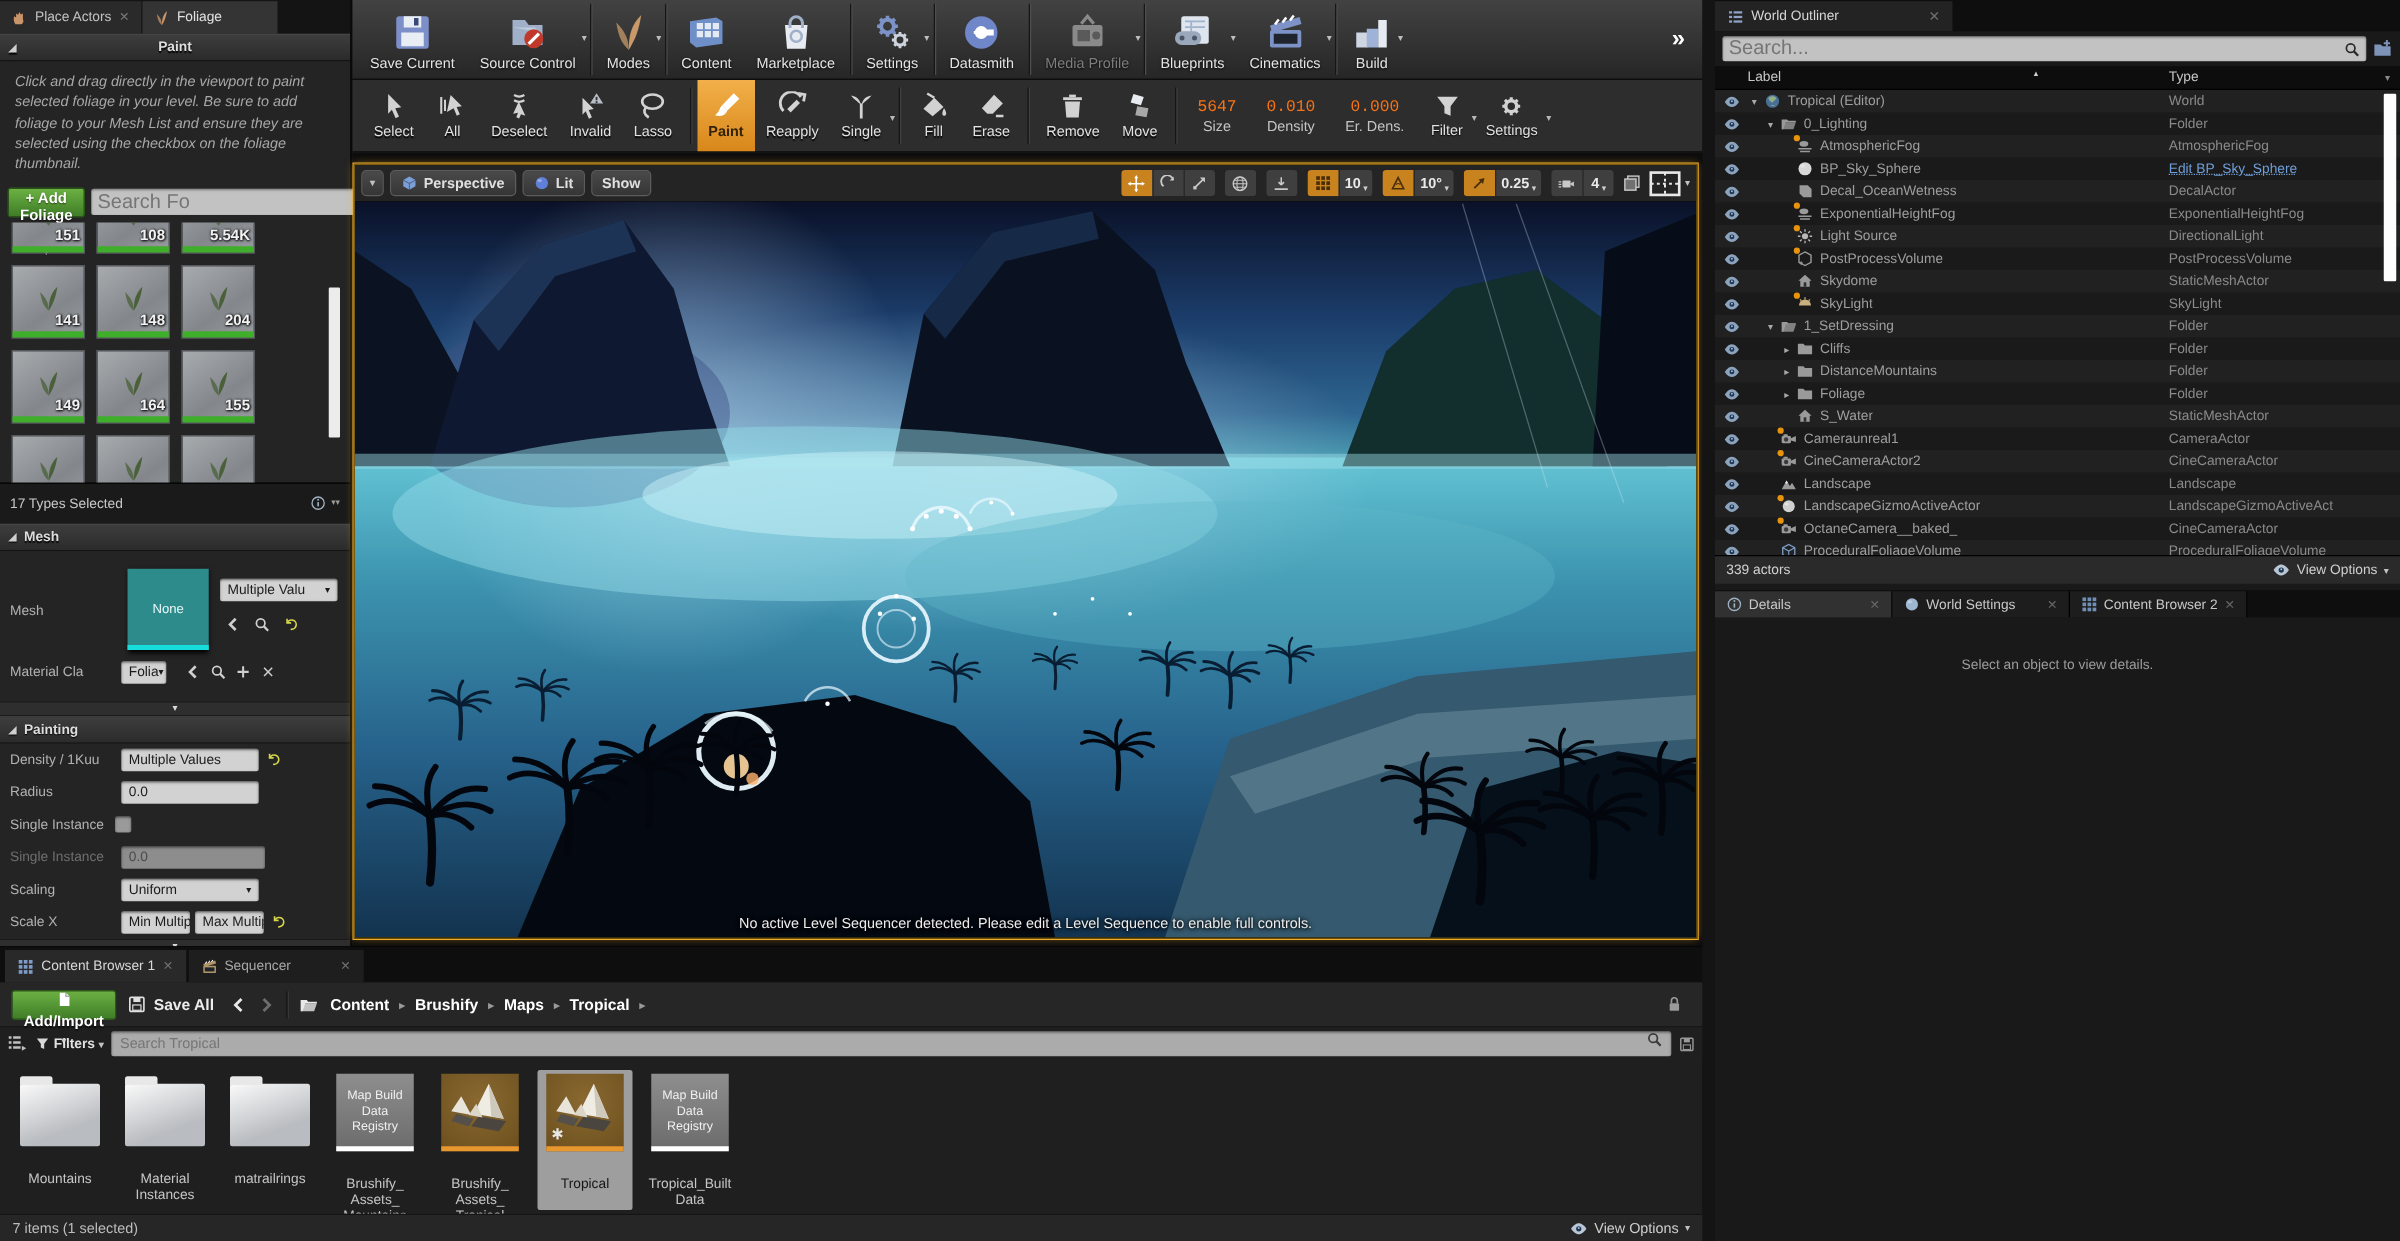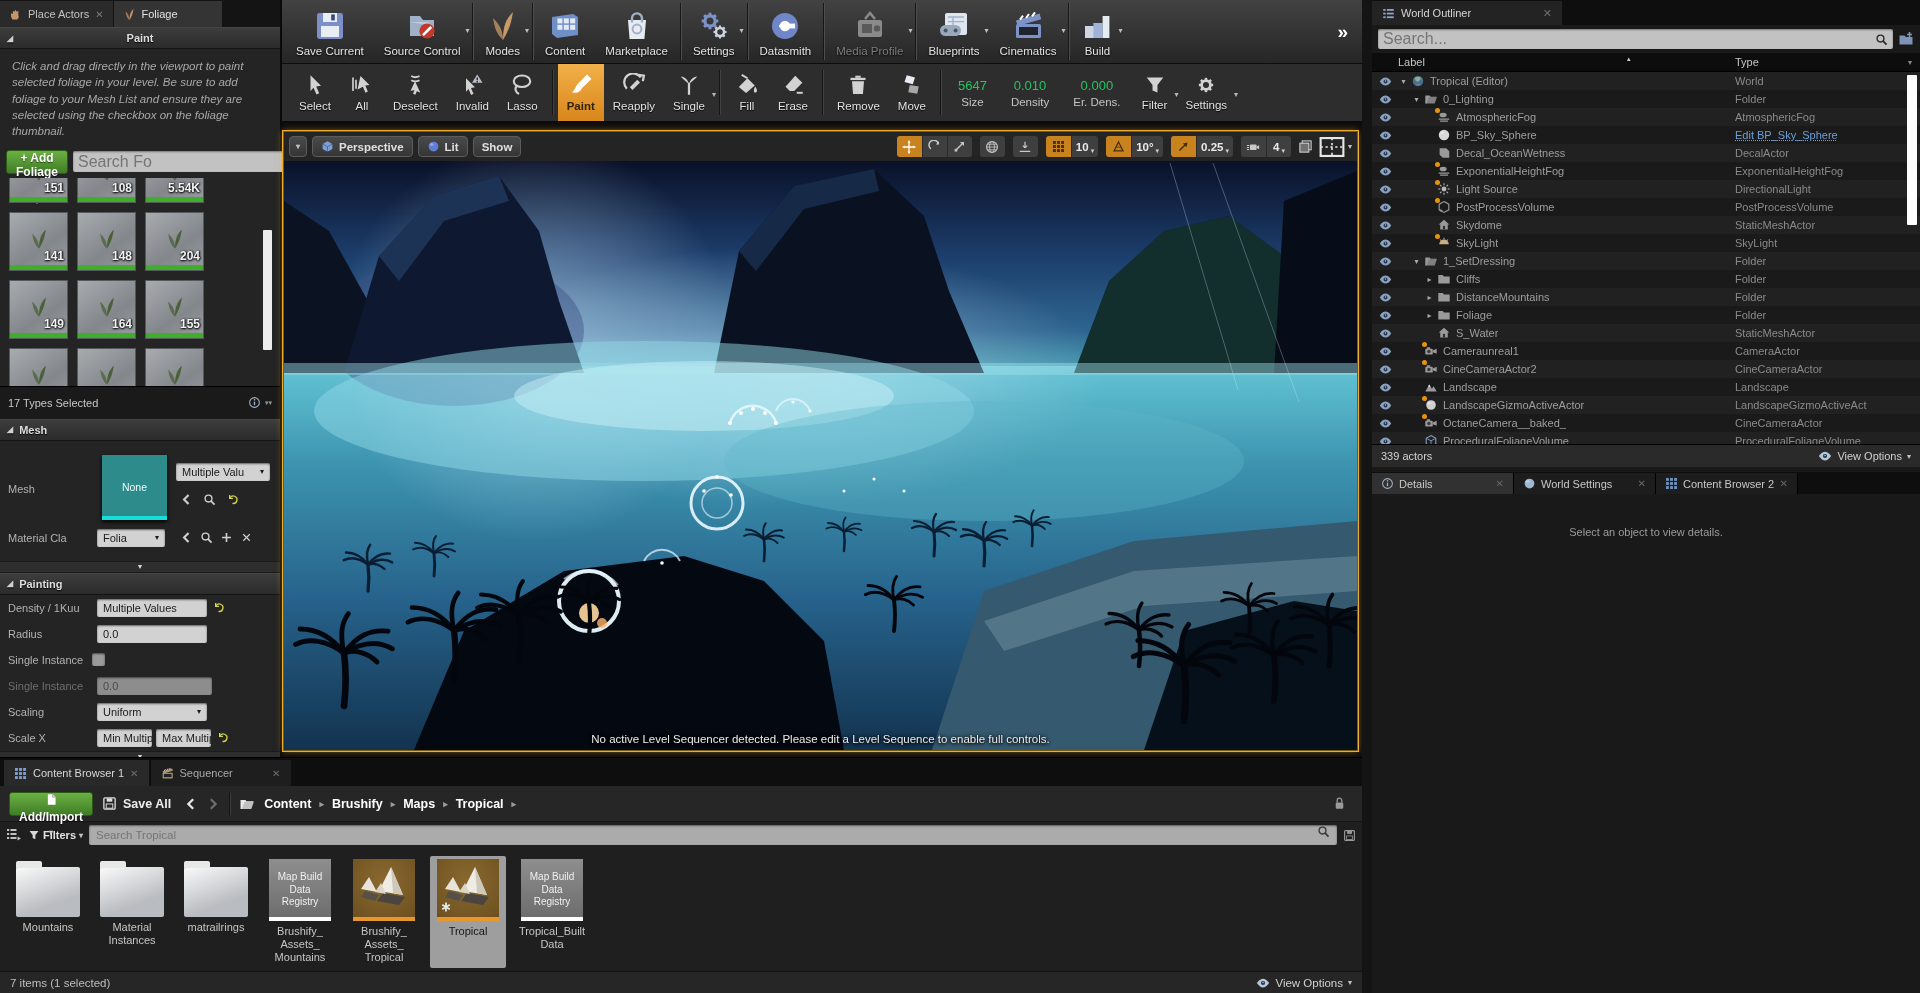--- a/index.html
+++ b/index.html
@@ -42,42 +42,42 @@
   .chk{width:13px;height:13px;background:#9a9a9a;border-radius:2px;box-shadow:inset 0 1px 2px #00000088;}
   .undo{margin-left:5px;}
   .sep-strip{height:12px;background:#2e2e2e;border-top:1px solid #1a1a1a;border-bottom:1px solid #1a1a1a;display:flex;align-items:center;justify-content:center;color:#d8d8d8;font-size:8px;}
   .mesh-block{position:relative;height:120px;}
   .mesh-thumb{position:absolute;left:102px;top:14px;width:65px;height:65px;background:#2e8b8b;display:flex;align-items:center;justify-content:center;color:#eafafa;font-size:10.5px;box-shadow:0 2px 4px #000;}
   .mesh-thumb .cbar{position:absolute;left:0;right:0;bottom:0;height:4px;background:#17dddd;}
   .mesh-lab{position:absolute;left:8px;top:42px;color:#b2b2b2;}
   .mesh-dd{position:absolute;left:176px;top:22px;width:94px;}
   .mesh-icons{position:absolute;left:180px;top:52px;display:flex;gap:10px;align-items:center;}
   .comp-row{position:absolute;left:0;top:88px;width:100%;display:flex;align-items:center;}
-  .comp-dd{width:68px;margin-right:8px;}
+  .comp-dd{width:36px;margin-right:8px;}
   .ibtn{display:flex;align-items:center;justify-content:center;}
 
   
   #main-toolbar{position:absolute;left:282px;top:0;width:1080px;height:64px;background:linear-gradient(#424242,#262626);display:flex;align-items:stretch;border-bottom:1px solid #0d0d0d;padding-left:4px;}
   .mt-btn{display:flex;flex-direction:column;align-items:center;justify-content:flex-end;gap:3px;padding:5px 10px 6px;position:relative;}
   .mt-label{color:#e4e4e4;font-size:11.5px;text-shadow:0 1px 2px #000;white-space:nowrap;}
   .mt-btn.disabled .mt-label{color:#7e7e7e;}
   .mt-dd{position:absolute;right:1px;top:26px;color:#bdbdbd;font-size:8px;}
   .mt-sep{width:1px;background:#161616;box-shadow:1px 0 0 #4e4e4e;margin:3px 2px;}
   .mt-overflow{margin-left:auto;display:flex;align-items:center;padding:0 14px;color:#fff;font-size:19px;font-weight:bold;}
 
   
   #foliage-toolbar{position:absolute;left:282px;top:64px;width:1080px;height:58px;background:#2d2d2d;display:flex;align-items:stretch;padding-left:8px;border-bottom:1px solid #0a0a0a;}
   .ft-btn{display:flex;flex-direction:column;align-items:center;justify-content:center;gap:3px;padding:3px 9px;min-width:44px;position:relative;}
   .ft-btn .lb{color:#e2e2e2;font-size:11.5px;text-shadow:0 1px 1px #000;white-space:nowrap;}
   .ft-btn.active{background:linear-gradient(#f2b04a,#d8871a);}
   .ft-btn.active .lb{color:#33220a;text-shadow:none;font-weight:bold;}
   .ft-dd{position:absolute;right:-2px;bottom:22px;color:#b8b8b8;font-size:8px;}
   .ft-sep{width:1px;background:#151515;box-shadow:1px 0 0 #414141;margin:6px 5px;}
   .ft-stat{display:flex;flex-direction:column;align-items:center;justify-content:center;gap:3px;padding:0 12px;}
-  .ft-stat .v{color:#22c55e;font-size:13px;}
+  .ft-stat .v{color:#f97316;font-size:13px;font-family:Liberation Mono, monospace;}
   .ft-stat .l{color:#c4c4c4;font-size:11.5px;}
 
   
   #viewport{position:absolute;left:283px;top:131px;width:1075px;height:620px;background:#000;border:1px solid #7a5c0c;box-shadow:0 0 0 1px #f0ad2d,0 0 7px rgba(240,173,45,.55);}
   .vp-toolbar{position:absolute;top:0;left:0;right:0;height:29px;background:#242424;display:flex;align-items:center;gap:5px;padding:0 5px;z-index:4;}
   .vp-pill{height:21px;background:linear-gradient(#4a4a4a,#353535);border:1px solid #5c5c5c;border-radius:4px;display:flex;align-items:center;gap:5px;padding:0 8px;color:#e0e0e0;font-weight:bold;font-size:11.5px;}
   .vp-right{margin-left:auto;display:flex;align-items:center;gap:6px;}
   .vp-group{display:flex;border-radius:4px;overflow:hidden;border:1px solid #242424;}
   .vp-seg{min-width:25px;height:21px;display:flex;align-items:center;justify-content:center;background:#3f3f3f;padding:0 4px;gap:2px;}
   .vp-seg + .vp-seg{border-left:1px solid #2a2a2a;}
@@ -130,21 +130,21 @@
   .nav-arrows{display:flex;align-items:center;gap:8px;margin-left:4px;}
   .vsep{width:1px;height:22px;background:#141414;box-shadow:1px 0 0 #3c3c3c;}
   .crumbs{display:flex;align-items:center;gap:8px;font-size:12.5px;font-weight:bold;color:#fff;}
   .crumb-sep{color:#9a9a9a;font-size:9px;}
   .cb-lock{margin-left:auto;padding-right:6px;}
   .cb-filterrow{height:26px;display:flex;align-items:center;gap:6px;padding:0 6px;background:#1f1f1f;}
   .filters-lab{display:flex;align-items:center;gap:3px;font-weight:bold;color:#e2e2e2;}
   .cb-search{flex:1;height:20px;background:#ababab;border-radius:2px;display:flex;padding:0 7px;box-shadow:inset 0 1px 2px #00000077;}
   .cb-search input{flex:1;border:0;background:transparent;font-family:"Liberation Sans",sans-serif;font-size:11.5px;color:#4a4a4a;outline:none;}
   .cb-items{display:flex;gap:8px;padding:8px 4px 0 10px;height:120px;}
-  .cb-item{width:76px;display:flex;flex-direction:column;align-items:center;gap:4px;padding:3px 2px;border-radius:2px;}
+  .cb-item{width:76px;display:flex;flex-direction:column;align-items:center;gap:20px;padding:3px 2px;border-radius:2px;}
   .cb-item.selected{background:#9e9e9e;}
   .cb-item.selected .cb-name{color:#161616;}
   .cb-name{font-size:11px;color:#c6c6c6;text-align:center;line-height:1.18;overflow-wrap:anywhere;word-break:break-word;}
   .thumb-folder{width:64px;height:50px;position:relative;margin-top:8px;background:linear-gradient(160deg,#fafafa,#b9bcc0 70%);border-radius:2px;}
   .thumb-folder::before{content:"";position:absolute;left:0;top:-6px;width:26px;height:7px;background:#e8e8e8;border-radius:2px 2px 0 0;}
   .thumb-sq{width:62px;height:62px;position:relative;flex:none;}
   .thumb-registry{background:linear-gradient(#8e8e8e,#6b6b6b);display:flex;align-items:center;justify-content:center;text-align:center;color:#f0f0f0;font-size:10px;line-height:1.25;padding:4px;}
   .thumb-registry .bbar{position:absolute;left:0;right:0;bottom:0;height:4px;background:#fff;}
   .thumb-level{background:radial-gradient(circle at 50% 35%,#8a6930,#6b4f1e);}
   .thumb-level .bbar{position:absolute;left:0;right:0;bottom:0;height:4px;background:#e8962e;}

